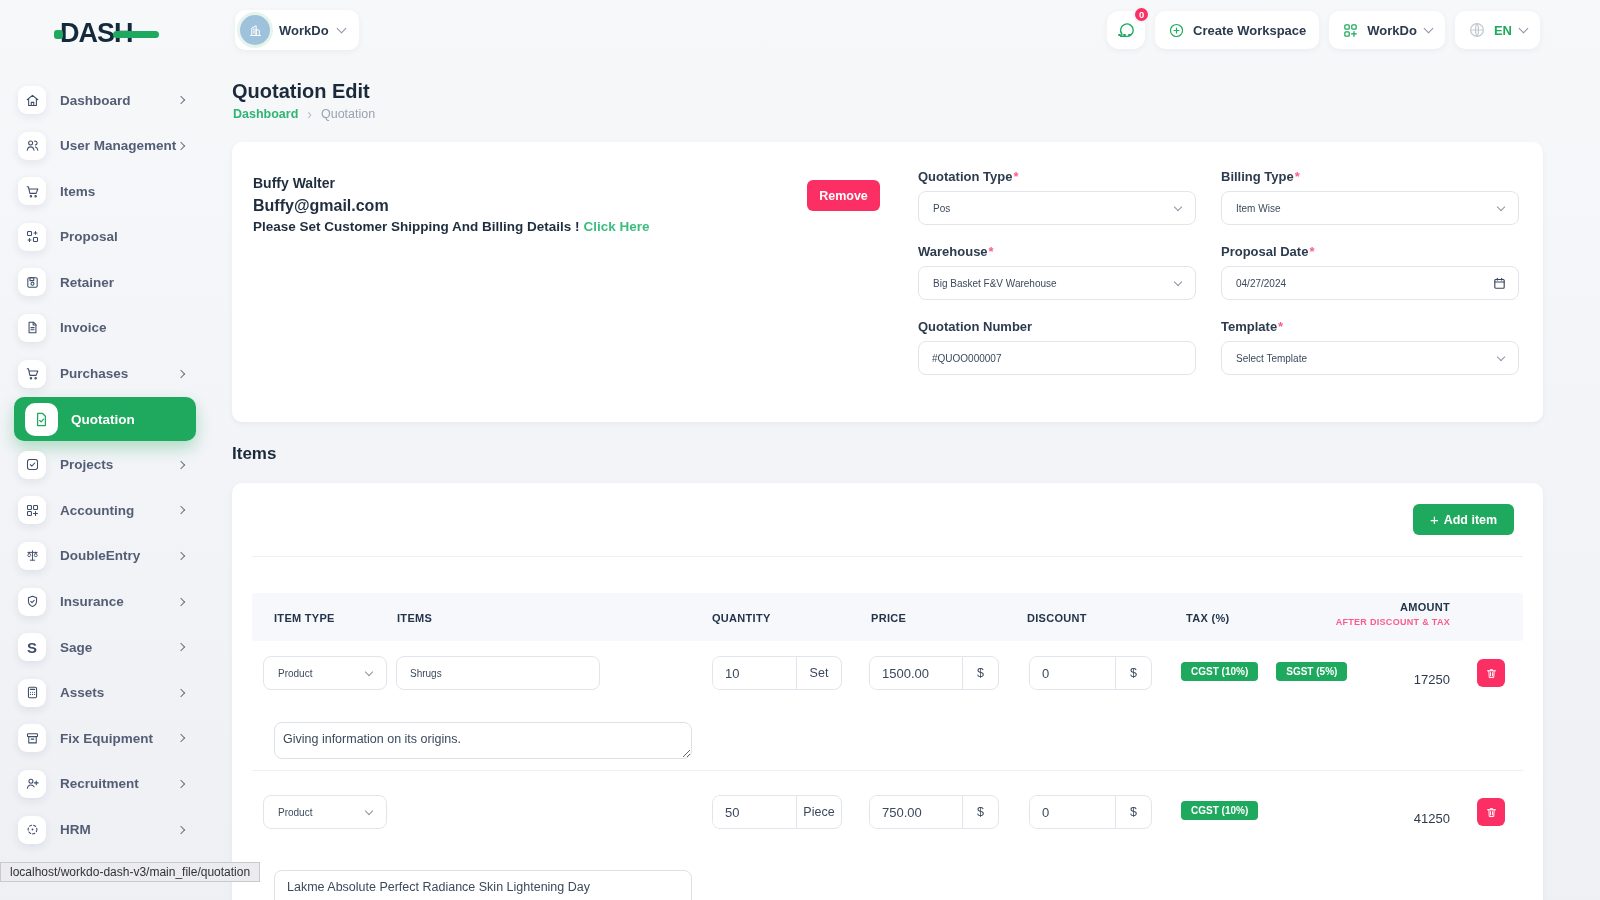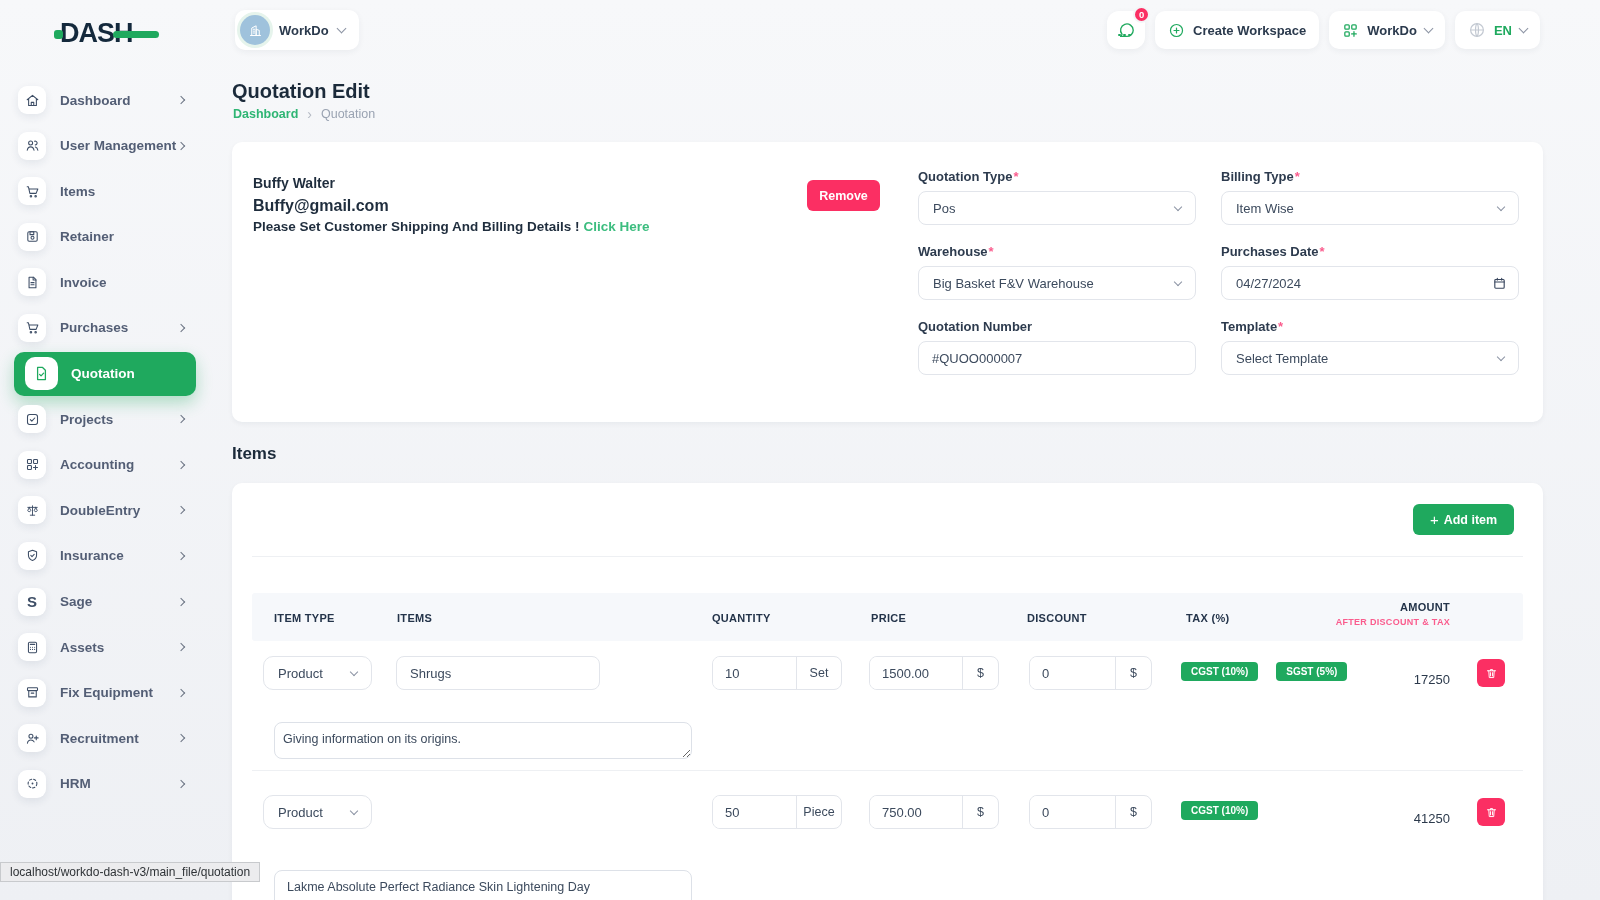--- a/index.html
+++ b/index.html
@@ -52,41 +52,41 @@
   .card1{left:0;top:142px;width:1311px;height:280px;}
   .cust-name{position:absolute;left:21px;top:33px;font-size:14px;font-weight:700;color:#1f2d3d;}
   .cust-email{position:absolute;left:21px;top:55px;font-size:16px;font-weight:700;color:#1f2d3d;}
   .cust-note{position:absolute;left:21px;top:77px;font-size:13.5px;font-weight:700;color:#1f2d3d;}
   .cust-note a{color:var(--green-link);cursor:pointer;margin-left:4px;}
   .btn-remove{position:absolute;left:575px;top:38px;width:73px;height:31px;border-radius:6px;background:var(--pink);
     color:#fff;font-size:12.5px;font-weight:600;display:flex;align-items:center;justify-content:center;cursor:pointer;}
   .flabel{position:absolute;font-size:13px;font-weight:700;color:var(--label);}
   .req{color:var(--pink-soft);margin-left:1px;}
   .fctl{position:absolute;height:34px;border:1px solid var(--border);border-radius:8px;background:#fff;
-    font-size:13px;color:#3c4a5d;display:flex;align-items:center;padding:0 14px;cursor:pointer;}
+    font-size:10px;color:#3c4a5d;display:flex;align-items:center;padding:0 14px;cursor:pointer;}
   .fctl .chev{position:absolute;right:14px;width:6px;height:6px;}
   .fctl .cal{position:absolute;right:11px;color:#39465e;}
   input,textarea{font-family:"Liberation Sans","DejaVu Sans",sans-serif;color:#3c4a5d;outline:none;}
   input.fctl{cursor:text;padding:0 13px;}
   .col1{left:686px;width:278px;} .col2{left:989px;width:298px;}
   .r1l{top:27px;} .r1c{top:49px;} .r2l{top:102px;} .r2c{top:124px;} .r3l{top:177px;} .r3c{top:199px;}
   .items-heading{position:absolute;left:0;top:444px;font-size:17px;font-weight:700;color:var(--navy);}
   .card2{left:0;top:483px;width:1311px;height:470px;}
   .btn-add{position:absolute;left:1181px;top:21px;width:101px;height:31px;border-radius:6px;background:var(--green);
     color:#fff;font-size:12.5px;font-weight:600;display:flex;align-items:center;justify-content:center;gap:5px;cursor:pointer;}
   .btn-add .plus{font-size:15px;font-weight:400;margin-top:-1px;}
   .tdivider{position:absolute;left:20px;right:20px;border-top:1px solid #eef0f3;}
   .thead{position:absolute;left:20px;top:110px;width:1271px;height:48px;background:#f6f8fb;border-radius:3px;}
   .th{position:absolute;top:19px;font-size:11px;font-weight:700;color:#24344a;letter-spacing:.3px;white-space:nowrap;}
   .th-amount{position:absolute;right:73px;top:8px;text-align:right;}
   .th-amount .a1{font-size:11px;font-weight:700;color:#24344a;letter-spacing:.3px;}
   .th-amount .a2{font-size:9px;font-weight:700;color:var(--pink-soft);letter-spacing:.3px;margin-top:4px;}
   .trow{position:absolute;left:20px;width:1271px;height:56px;}
   .trow .fctl{top:11px;}
-  .sel-itemtype{left:11px;width:109px;border-radius:10px;}
+  .sel-itemtype{left:11px;width:124px;}
   .inp-item{left:144px;width:204px;}
   .igroup{position:absolute;top:11px;height:34px;border:1px solid var(--border);border-radius:8px;background:#fff;
     display:flex;align-items:stretch;overflow:hidden;}
   .igroup input{border:none;font-size:13px;padding:0 12px;min-width:0;flex:1;}
   .igroup .suffix{border-left:1px solid var(--border);display:flex;align-items:center;justify-content:center;
     font-size:12.5px;color:#3c4a5d;flex:0 0 auto;}
   .g-qty{left:460px;width:130px;} .g-qty .suffix{width:45px;}
   .g-price{left:617px;width:130px;} .g-price .suffix{width:36px;}
   .g-disc{left:777px;width:123px;} .g-disc .suffix{width:36px;}
   .taxes{position:absolute;left:929px;top:17px;display:flex;gap:18px;justify-content:flex-end;}
@@ -188,20 +188,30 @@
     <span class="icon-box">
         <svg width="15" height="15" viewBox="0 0 24 24" fill="none" stroke="currentColor" stroke-width="1.7" stroke-linecap="round" stroke-linejoin="round">
           <circle cx="9.5" cy="19.5" r="1.2"></circle>
           <circle cx="17" cy="19.5" r="1.2"></circle>
           <path d="M3.5 4.5h2L7.8 15h10l2.7-7H7"></path>
         </svg>
       </span>
     <span class="nav-label">Items</span>
   </div>
 
+  <div class="nav-item">
+    <span class="icon-box">
+        <svg width="15" height="15" viewBox="0 0 24 24" fill="none" stroke="currentColor" stroke-width="1.7" stroke-linecap="round" stroke-linejoin="round">
+          <rect x="4" y="4" width="6.5" height="6.5" rx="1.4"></rect>
+          <rect x="13.5" y="13.5" width="6.5" height="6.5" rx="1.4"></rect>
+          <path d="M16.8 4v4.5M14.5 6.3h4.6M9.5 17.7H4.9M7.2 15.4v4.6"></path>
+        </svg>
+      </span>
+    <span class="nav-label">Proposal</span>
+  </div>
 
   <div class="nav-item">
     <span class="icon-box">
         <svg width="15" height="15" viewBox="0 0 24 24" fill="none" stroke="currentColor" stroke-width="1.7" stroke-linecap="round" stroke-linejoin="round">
           <rect x="4.5" y="4.5" width="15" height="15" rx="2"></rect>
           <rect x="8" y="4.5" width="6" height="4.5"></rect>
           <circle cx="12" cy="14" r="2.4"></circle>
         </svg>
       </span>
     <span class="nav-label">Retainer</span>
@@ -363,21 +373,21 @@
         <span>Item Wise</span>
         <span class="chev"></span>
       </div>
 
     <div class="flabel col1 r2l"><span>Warehouse</span><span class="req">*</span></div>
     <div class="fctl col1 r2c">
         <span>Big Basket F&amp;V Warehouse</span>
         <span class="chev"></span>
       </div>
 
-    <div class="flabel col2 r2l"><span>Purchases Date</span><span class="req">*</span></div>
+    <div class="flabel col2 r2l"><span>Proposal Date</span><span class="req">*</span></div>
     <div class="fctl col2 r2c">
       <span>04/27/2024</span>
       <span class="cal">
           <svg width="15" height="15" viewBox="0 0 24 24" fill="none" stroke="currentColor" stroke-width="1.8" stroke-linecap="round">
             <rect x="4.5" y="5.5" width="15" height="14" rx="1.5"></rect>
             <path d="M4.5 9.5h15M8.5 3.5v3M15.5 3.5v3"></path>
           </svg>
         </span>
     </div>
 

